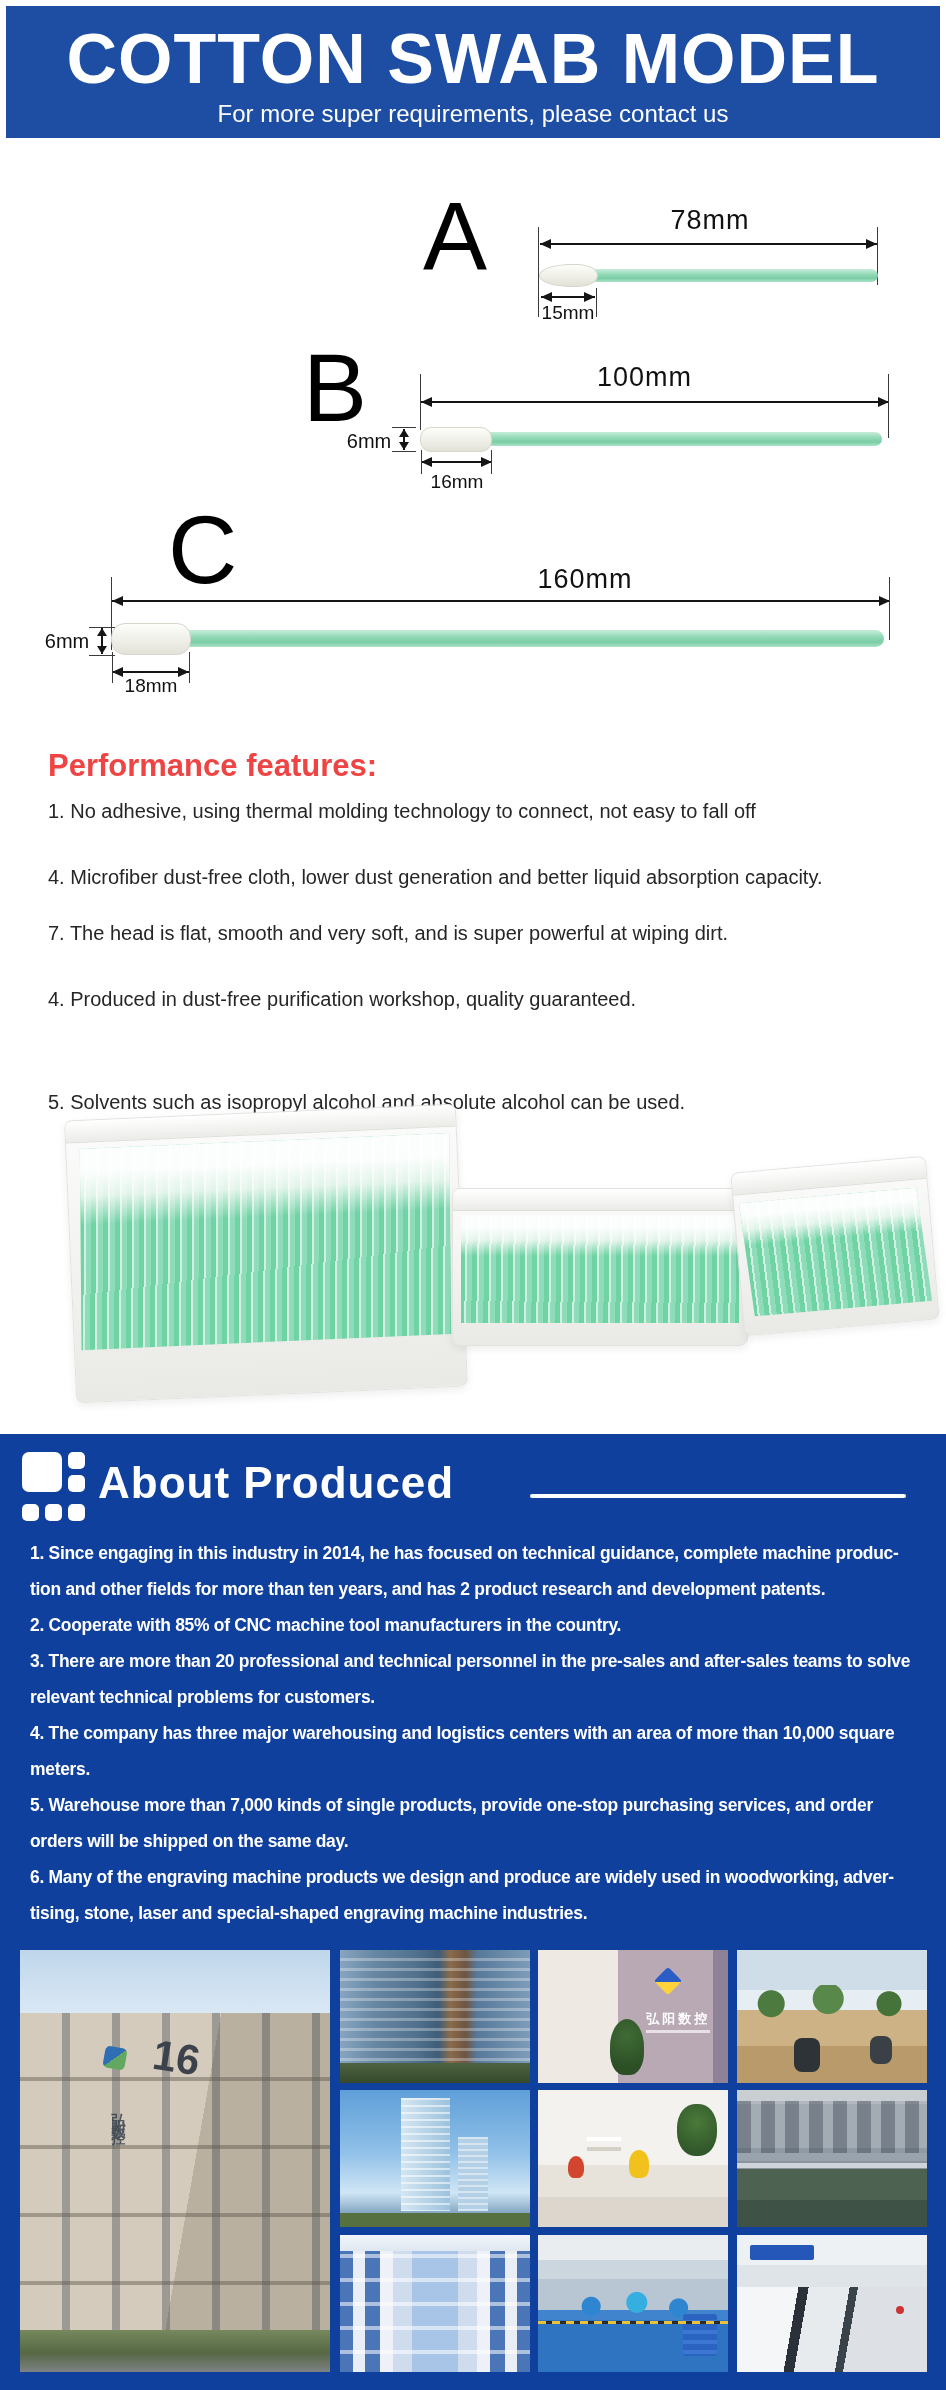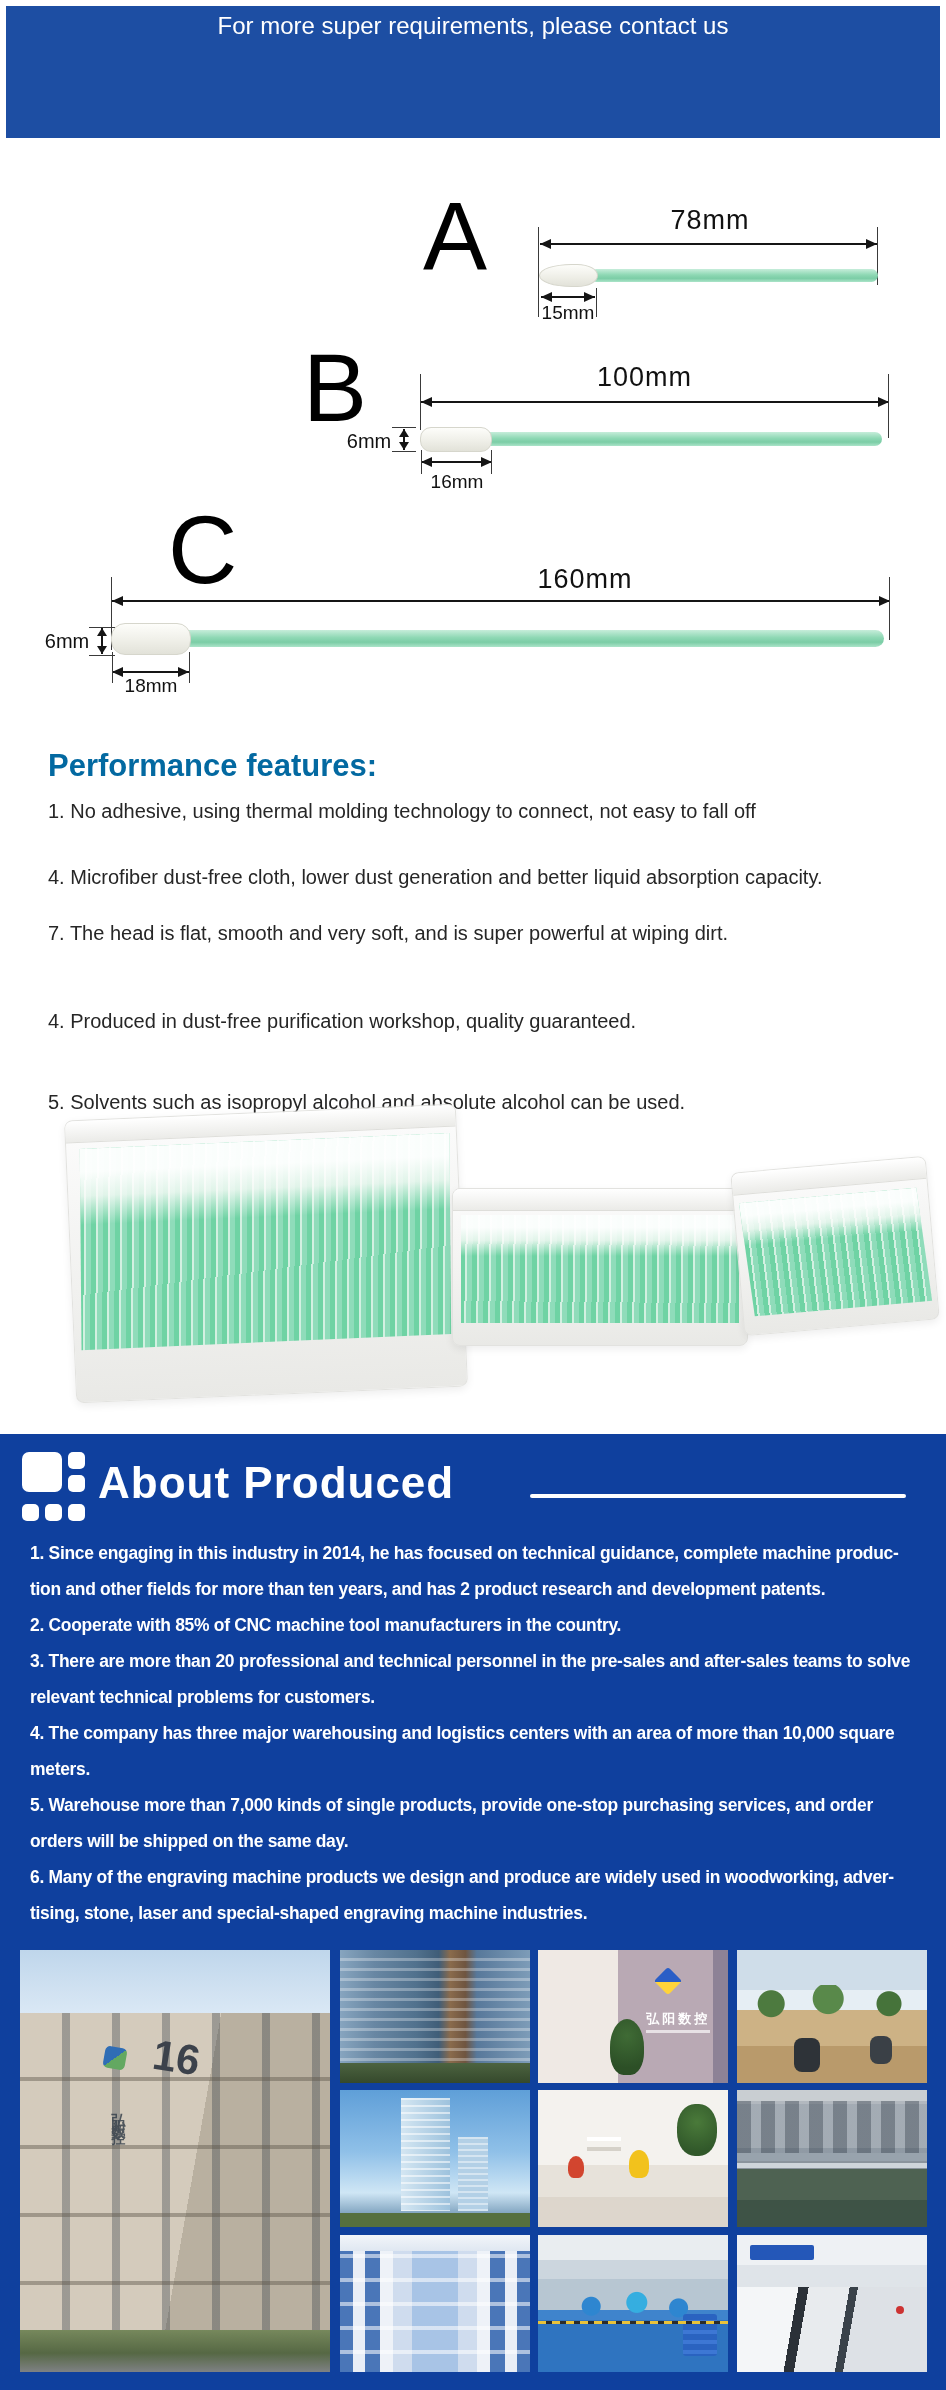--- a/index.html
+++ b/index.html
@@ -23,21 +23,21 @@
   .varrow::before { content:""; position:absolute; top:0; left:-4px; border:5px solid transparent; border-bottom:8px solid #151515; border-top:none; }
   .varrow::after  { content:""; position:absolute; bottom:0; left:-4px; border:5px solid transparent; border-top:8px solid #151515; border-bottom:none; }
   .vtick { position:absolute; width:1px; background:#3a3a3a; }
   .htick { position:absolute; height:1px; background:#3a3a3a; }
   .shaft { position:absolute; background:linear-gradient(180deg,#c6edda 0%,#8ed8b4 45%,#7bcda6 72%,#abe4c9 100%); border-radius:3px 9px 9px 3px; z-index:1; }
   .swab-head { position:absolute; background:linear-gradient(180deg,#fdfdfa 0%,#efefe8 55%,#e2e2d9 100%); border:1px solid #d6d6cc; z-index:2; }
   .tip-cone { border-radius:55% 35% 35% 55% / 50% 50% 50% 50%; }
   .tip-paddle { border-radius:11px; }
 
   
-  .feat-h { position:absolute; left:48px; font-size:31px; font-weight:bold; color:#0369a1; }
+  .feat-h { position:absolute; left:48px; font-size:31px; font-weight:bold; color:#ef4444; }
   .feat-i { position:absolute; left:48px; font-size:20px; color:#262626; }
 
   
   .bag { position:absolute; border-radius:8px; border:1px solid #e2e2df; overflow:hidden;
          background:linear-gradient(180deg,#fcfcfc 0%,#f1f1ef 60%,#e9e9e6 100%);
          box-shadow:0 3px 8px rgba(0,0,0,.07); }
   .bag-fold { position:absolute; left:0; right:0; top:0; height:22px; background:linear-gradient(180deg,#ffffff,#ebebe8); border-bottom:1px solid #dededa; }
   .bag-swabs { position:absolute; background:repeating-linear-gradient(91deg,#6fd3a4 0 5px,#d2f0e1 5px 7px,#8fdcba 7px 12px); }
   .bag-tips { position:absolute; left:0; right:0; top:0; height:38%;
               background:linear-gradient(180deg,rgba(255,255,255,.97) 30%,rgba(252,252,250,.8) 62%,rgba(255,255,255,0) 100%); }
@@ -54,20 +54,21 @@
   
   .photo { position:absolute; overflow:hidden; background:#9db3c8; }
   .ph-child { position:absolute; }
 </style>
 </head>
 <body>
 
 <div class="page">
 
   <header class="banner">
+    <h1>COTTON SWAB MODEL</h1>
     <p>For more super requirements, please contact us</p>
   </header>
 
   <section>
 
     <div class="model-letter" style="left:423px;top:188px">A</div>
     <div class="dim-text" style="left:645px;top:206px;width:130px">78mm</div>
     <div class="harrow" style="left:540px;top:243px;width:337px"></div>
     <div class="vtick" style="left:538px;top:227px;height:90px"></div>
     <div class="vtick" style="left:877px;top:227px;height:58px"></div>
@@ -108,21 +109,21 @@
     <div class="vtick" style="left:112px;top:652px;height:31px"></div>
     <div class="vtick" style="left:189px;top:652px;height:31px"></div>
     <div class="dim-text sm" style="left:110px;top:676px;width:82px">18mm</div>
   </section>
 
   <section>
     <h2 class="feat-h" style="top:748px">Performance features:</h2>
     <p class="feat-i" style="top:800px">1. No adhesive, using thermal molding technology to connect, not easy to fall off</p>
     <p class="feat-i" style="top:866px">4. Microfiber dust-free cloth, lower dust generation and better liquid absorption capacity.</p>
     <p class="feat-i" style="top:922px">7. The head is flat, smooth and very soft, and is super powerful at wiping dirt.</p>
-    <p class="feat-i" style="top:1010px">4. Produced in dust-free purification workshop, quality guaranteed.</p>
+    <p class="feat-i" style="top:988px">4. Produced in dust-free purification workshop, quality guaranteed.</p>
     <p class="feat-i" style="top:1091px">5. Solvents such as isopropyl alcohol and absolute alcohol can be used.</p>
   </section>
 
   <section>
     <div class="bag" style="left:70px;top:1112px;width:392px;height:283px;transform:rotate(-2.5deg)">
       <div class="bag-fold"></div>
       <div class="bag-swabs" style="left:10px;right:10px;top:28px;bottom:52px;transform:skewX(-2deg)">
         <div class="bag-tips"></div>
       </div>
     </div>

